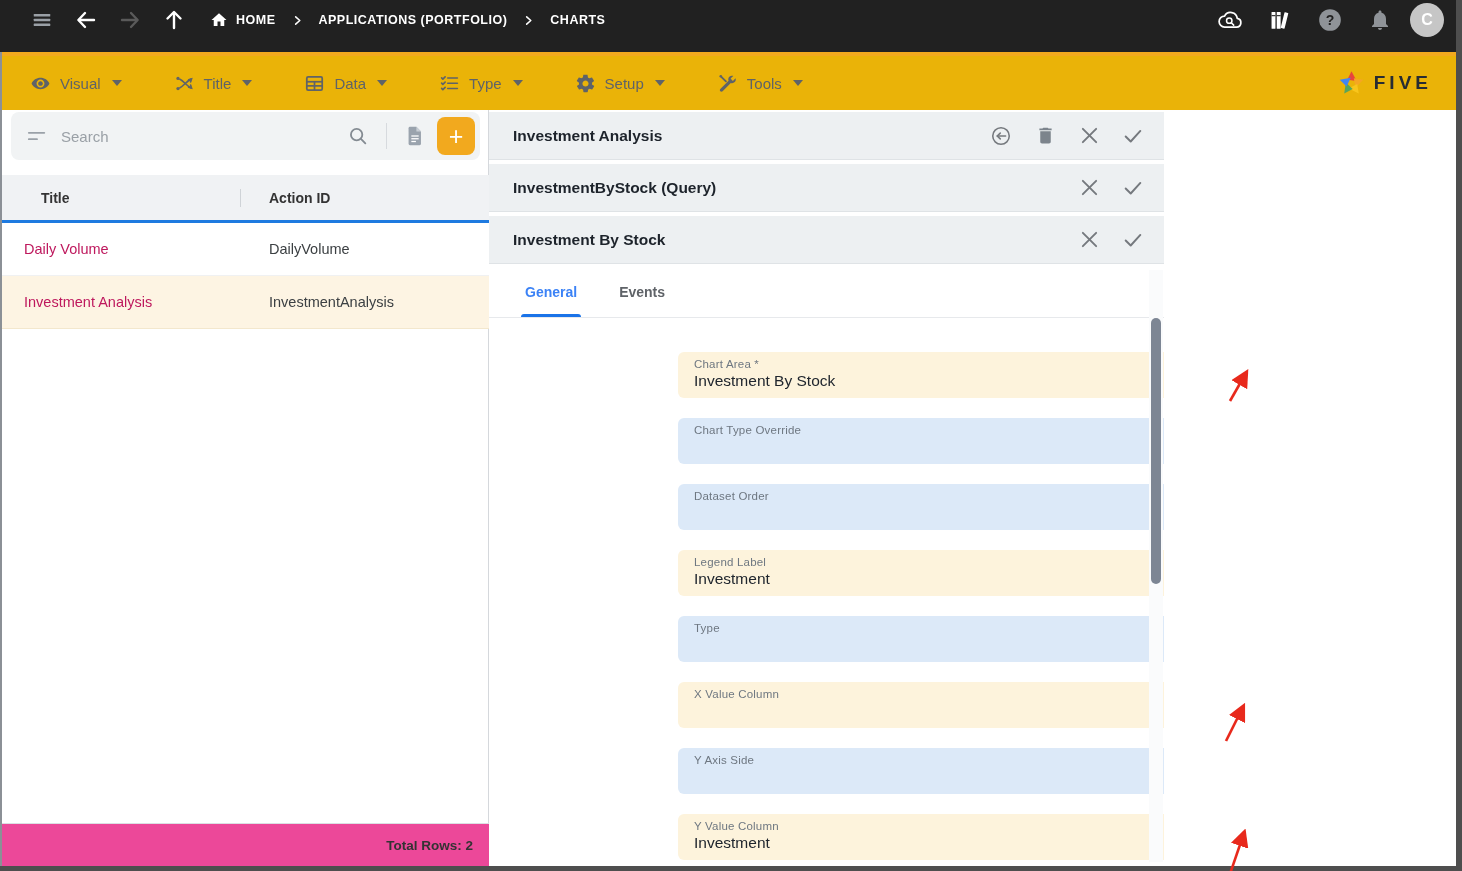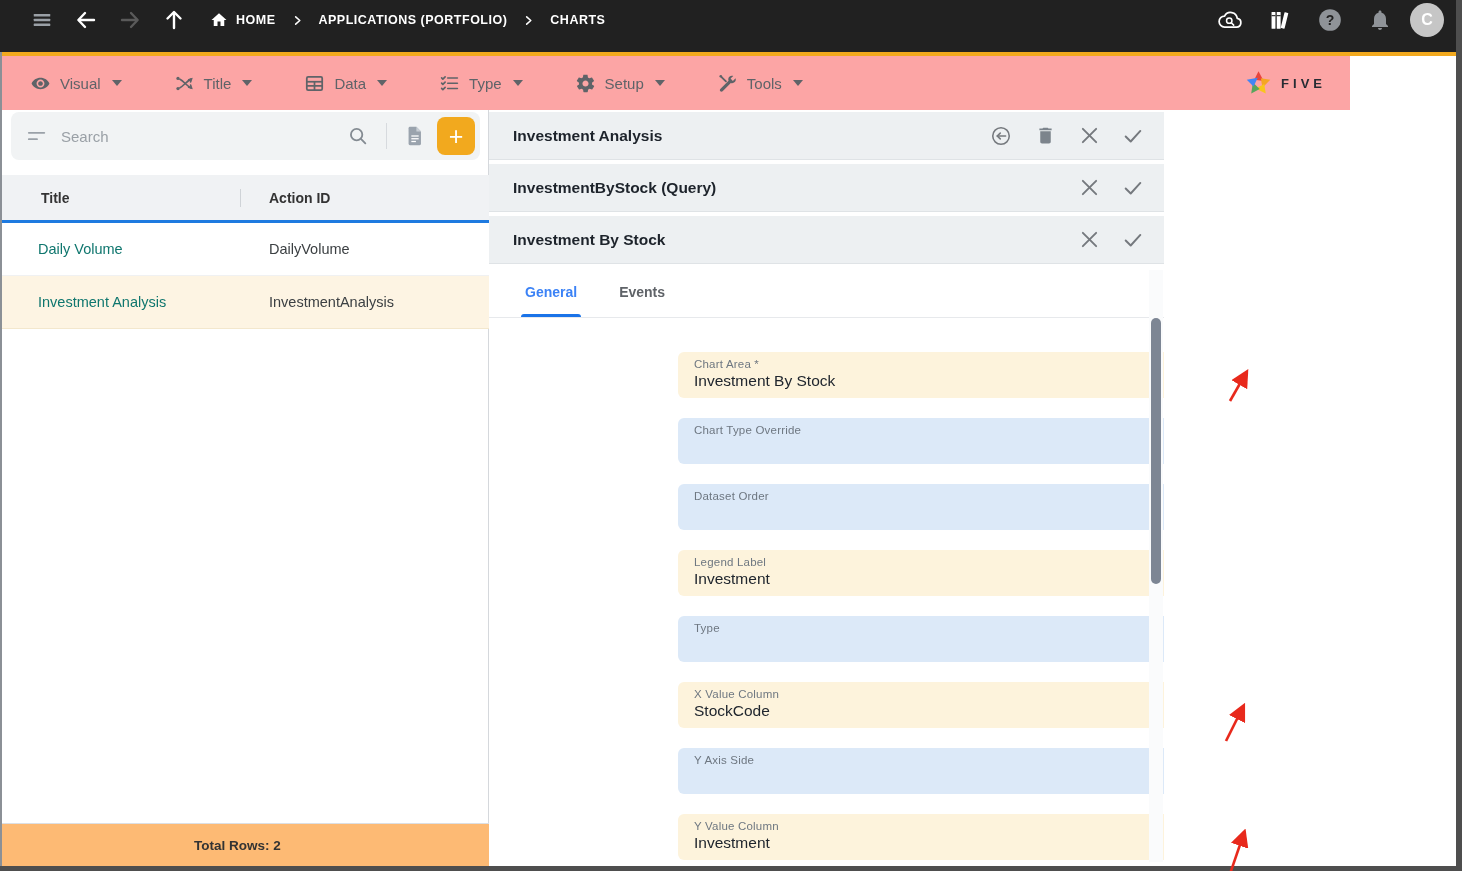--- a/index.html
+++ b/index.html
@@ -21,29 +21,29 @@
   .crumb { display:flex; align-items:center; gap:8px; color:#fff; font-size:12.5px; font-weight:700;
            letter-spacing:.5px; cursor:pointer; white-space:nowrap; }
   .crumb-sep { display:flex; align-items:center; margin:0 6px; }
   .topbar-right { display:flex; align-items:center; gap:10px; }
   .avatar { width:34px; height:34px; border-radius:50%; background:#c6c6c6; color:#fff; font-weight:700;
             font-size:16px; display:flex; align-items:center; justify-content:center; cursor:pointer; }
 
   .amber-line { position:absolute; top:52px; left:0; width:1462px; height:4px; background:#F2A91E; z-index:50; }
 
   
-  .menubar { position:absolute; top:56px; left:2px; width:1348px; height:54px; background:#fca5a5;
+  .menubar { position:absolute; top:56px; left:2px; width:1454px; height:54px; background:#eab308;
              display:flex; align-items:center; justify-content:space-between; padding:0 20px 0 28px;gap:32px; }
   .menu-items { display:flex; align-items:center; gap:52px; }
   .menu-item { display:flex; align-items:center; gap:9px; color:#5f6368; font-size:15px; font-weight:500; cursor:pointer; }
   .menu-item svg { color:#5f6368; }
   .caret { width:0; height:0; border-left:5px solid transparent; border-right:5px solid transparent;
            border-top:6px solid #5f6368; margin-left:2px; }
   .brand { display:flex; align-items:center; gap:9px; cursor:default; margin-right:4px; }
-  .brand-text { font-size:13px; font-weight:700; letter-spacing:4px; color:#272c33; }
+  .brand-text { font-size:19px; font-weight:700; letter-spacing:4px; color:#272c33; }
 
   
   .main { position:absolute; top:110px; left:2px; width:1162px; height:756px; display:flex; }
 
   
   .left-panel { position:relative; width:487px; height:100%; background:#fff; border-right:1px solid #d5d8dc; }
   .searchbar { position:absolute; top:2px; left:9px; width:469px; height:48px; background:#f1f3f4;
                border-radius:8px; display:flex; align-items:center; padding:0 5px 0 16px; }
   .search-input { flex:1; border:none; outline:none; background:transparent; font-size:15px; color:#3c4043;
                   margin-left:14px; font-family:"Liberation Sans", sans-serif; }
@@ -54,24 +54,24 @@
              font-size:25px; line-height:1; font-weight:400; cursor:pointer; display:flex; align-items:center;
              justify-content:center; margin-left:4px; }
 
   .list-table { position:absolute; top:65px; left:0; width:487px; }
   .lt-header { height:48px; background:#f0f2f4; border-bottom:3px solid #1E7AE0; display:flex; align-items:center; }
   .lt-header .col1 { width:238px; padding-left:39px; font-size:14px; font-weight:700; color:#333; }
   .lt-header .col-div { width:1px; height:18px; background:#cfd3d7; }
   .lt-header .col2 { padding-left:28px; font-size:14px; font-weight:700; color:#333; }
   .lt-row { height:53px; display:flex; align-items:center; cursor:pointer; background:#fff; border-bottom:1px solid #f0f1f2; }
   .lt-row.selected { background:#FDF4E3; border-bottom:1px solid #f3e7cd; }
-  .lt-row .cell1 { width:239px; padding-left:36px; font-size:14.5px; color:#0f766e; }
+  .lt-row .cell1 { width:239px; padding-left:22px; font-size:14.5px; color:#be185d; }
   .lt-row .cell2 { padding-left:28px; font-size:14.5px; color:#3c4043; }
-  .lp-footer { position:absolute; bottom:0; left:0; width:487px; height:43px; background:#fdba74;
-               border-top:1px solid #dcdfe3; display:flex; align-items:center; justify-content:center;
+  .lp-footer { position:absolute; bottom:0; left:0; width:487px; height:43px; background:#ec4899;
+               border-top:1px solid #dcdfe3; display:flex; align-items:center; justify-content:flex-end;
                padding-right:16px; font-size:13.5px; font-weight:700; color:#333; }
 
   
   .right-panel { position:relative; flex:1; height:100%; background:#fff; overflow:hidden; }
   .rp-header { height:48px; background:#edf0f2; border-bottom:1px solid #dfe3e6; display:flex;
                align-items:center; justify-content:space-between; padding:0 14px 0 24px; }
   .rp-header.h1 { margin-top:2px; }
   .rp-header + .rp-header { margin-top:4px; }
   .rp-title { font-size:15.5px; font-weight:600; color:#1d232b; }
   .rp-icons { display:flex; align-items:center; gap:10px; }
@@ -449,21 +449,20 @@
             <span class="f-clear">
               <svg width="17" height="17" viewBox="0 0 18 18" stroke="#5f6368" stroke-width="1.9" stroke-linecap="round">
                   <line x1="3" y1="3" x2="15" y2="15"></line>
                   <line x1="15" y1="3" x2="3" y2="15"></line>
                 </svg>
             </span>
           </div>
 
           <div class="field field--warm">
             <span class="f-label">X Value Column</span>
-            <span class="f-value">StockCode</span>
             <span class="f-chevron">
               <svg width="15" height="9" viewBox="0 0 15 9" fill="none" stroke="#5f6b76" stroke-width="2" stroke-linecap="round" stroke-linejoin="round">
                   <polyline points="1.5 1.5, 7.5 7.2, 13.5 1.5"></polyline>
                 </svg>
             </span>
           </div>
 
           <div class="field field--cool">
             <span class="f-label">Y Axis Side</span>
             <span class="f-value"></span>

